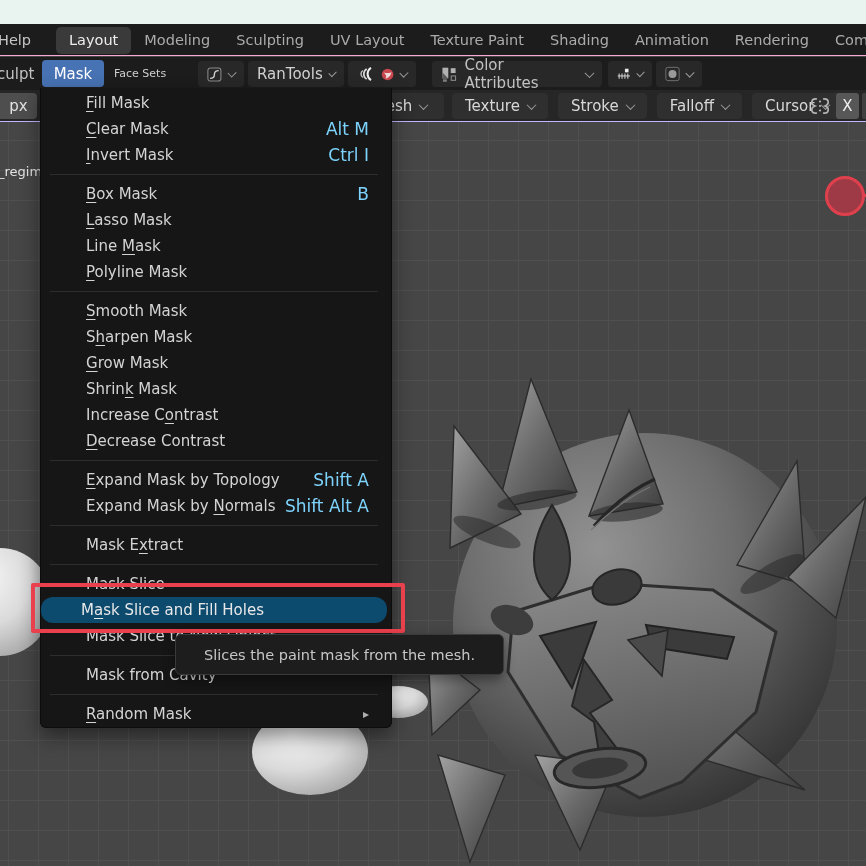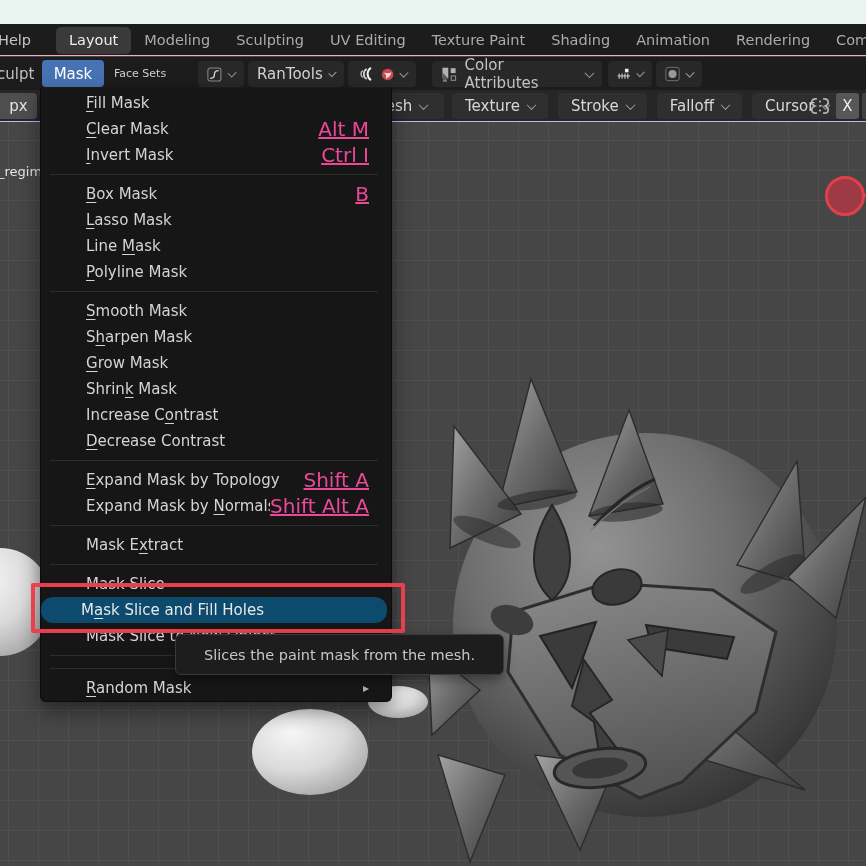--- a/index.html
+++ b/index.html
@@ -56,21 +56,21 @@
   .anno-rect { position:absolute; left:31px; top:583px; width:374px; height:50px; border:4px solid #e8404d;
                border-radius:2px; z-index:45; }
 
   
   .menu { position:absolute; left:40px; top:88px; width:352px; background:#161616; z-index:40;
           border:1px solid #0c0c0c; border-top:none; border-radius:0 0 6px 6px; padding:2px 4px 0 0;
           box-shadow:0 8px 20px rgba(0,0,0,.45); }
   .mi { height:26px; display:flex; align-items:center; padding:0 18px 0 45px; color:#d4d4d4; font-size:15px; }
   .mi .lbl { flex:1; white-space:nowrap; overflow:hidden; }
   .mi .lbl u { text-decoration:underline; text-underline-offset:2.5px; }
-  .mi .sc { color:#ec4899; font-size:20px;text-decoration:underline; }
+  .mi .sc { color:#7dd3fc; font-size:17px; }
   .mi .arrow { color:#b0b0b0; font-size:12px; }
   .mi.hl { background:#0c4a6e; border-radius:12px; margin:0 0; padding:0 13px 0 40px; color:#e8e8e8; }
   .msep { height:13px; display:flex; align-items:center; }
   .msep .line { height:1px; background:#2d2d2d; width:calc(100% - 18px); margin:0 auto; }
 
   
   .tooltip { position:absolute; left:175px; top:634px; width:329px; height:41px; background:#1d1d1d;
              border:1px solid #3a3a3a; border-radius:6px; z-index:50; display:flex; align-items:center; justify-content:center;
              color:#c6c6c6; font-size:14.5px; box-shadow:0 5px 12px rgba(0,0,0,.4); white-space:nowrap; }
 </style>
@@ -78,21 +78,21 @@
 <body>
 
 <div class="light-strip"></div>
 
 <div class="topbar">
   <div class="help-label">Help</div>
   <div class="wtabs">
       <div class="wtab active">Layout</div>
       <div class="wtab">Modeling</div>
       <div class="wtab">Sculpting</div>
-      <div class="wtab">UV Editing</div>
+      <div class="wtab">UV Layout</div>
       <div class="wtab">Texture Paint</div>
       <div class="wtab">Shading</div>
       <div class="wtab">Animation</div>
       <div class="wtab">Rendering</div>
       <div class="wtab">Compositing</div>
     </div>
 </div>
 
 <div class="toolrow">
   <div class="clipped-sculpt">culpt</div>
@@ -335,20 +335,23 @@
     </div>
     <div class="mi hl">
       <span class="lbl">M<u>a</u>sk Slice and Fill Holes</span>
     </div>
     <div class="mi">
       <span class="lbl">Mask Slice to New Object</span>
     </div>
     <div class="msep">
       <div class="line"></div>
     </div>
+    <div class="mi">
+      <span class="lbl">Mask from Cavity</span>
+    </div>
     <div class="msep">
       <div class="line"></div>
     </div>
     <div class="mi">
       <span class="lbl"><u>R</u>andom Mask</span>
       <span class="arrow">▸</span>
     </div>
   </div>
 
 <div class="anno-rect"></div>

